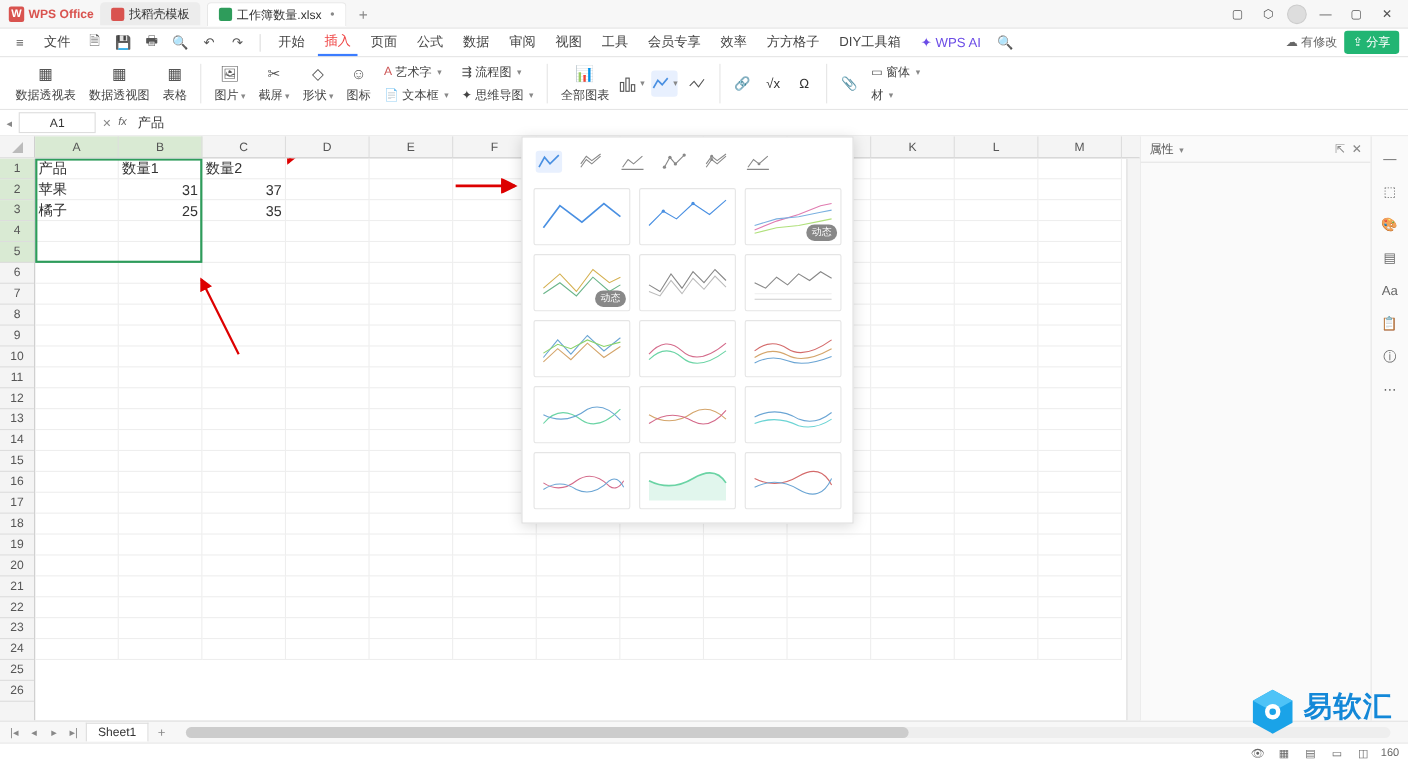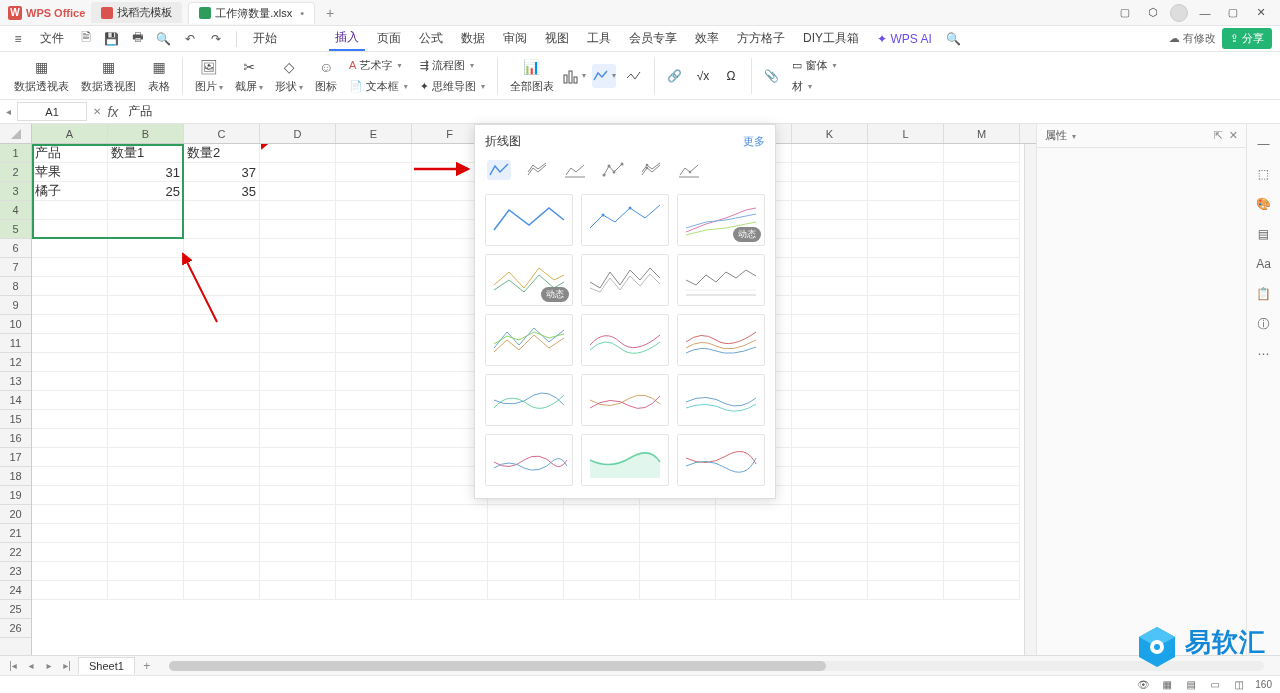--- a/index.html
+++ b/index.html
@@ -19,21 +19,21 @@
 .tab-close { color: #888; font-size: 11px; margin-left: 4px; }
 .tab-add { width: 18px; height: 18px; display: flex; align-items: center; justify-content: center; color: #888; font-size: 14px; cursor: pointer; }
 .titlebar-right { display: flex; align-items: center; gap: 6px; }
 .win-btn { width: 22px; height: 18px; display: flex; align-items: center; justify-content: center; color: #555; cursor: pointer; font-size: 11px; }
 .avatar { width: 18px; height: 18px; border-radius: 50%; background: #ddd; border: 1px solid #ccc; }
 
 
 .menubar { height: 26px; display: flex; align-items: center; padding: 0 8px; border-bottom: 1px solid #e5e5e5; gap: 4px; }
 .menu-left { display: flex; align-items: center; gap: 6px; }
 .menu-item { padding: 3px 6px; font-size: 12px; cursor: pointer; color: #444; }
-.menu-item.active { color: #4c1d95; border-bottom: 2px solid #3b7cff; margin-left: 40px; }
+.menu-item.active { color: #ef4444; border-bottom: 2px solid #3b7cff; }
 .menu-icon-btn { width: 20px; height: 20px; display: flex; align-items: center; justify-content: center; color: #555; cursor: pointer; }
 .menu-divider { width: 1px; height: 16px; background: #ddd; margin: 0 4px; }
 .menu-right { margin-left: auto; display: flex; align-items: center; gap: 6px; }
 .modify-badge { font-size: 11px; color: #666; display: flex; align-items: center; gap: 3px; }
 .share-btn { background: #22b573; color: #fff; padding: 3px 8px; border-radius: 3px; font-size: 11px; display: flex; align-items: center; gap: 3px; cursor: pointer; }
 
 
 .ribbon { height: 48px; display: flex; align-items: center; padding: 2px 10px; border-bottom: 1px solid #e5e5e5; gap: 4px; }
 .ribbon-group { display: flex; flex-direction: column; align-items: center; gap: 2px; padding: 0 4px; cursor: pointer; }
 .ribbon-group-row { display: flex; align-items: center; gap: 6px; }
@@ -42,21 +42,21 @@
 .ribbon-sep { width: 1px; height: 36px; background: #e5e5e5; margin: 0 4px; }
 .ribbon-small { display: flex; align-items: center; gap: 3px; font-size: 11px; color: #444; padding: 2px 4px; cursor: pointer; }
 .ribbon-col { display: flex; flex-direction: column; gap: 2px; }
 .dropdown-arrow { font-size: 8px; color: #888; margin-left: 2px; }
 .ribbon-chart-btn { width: 24px; height: 24px; display: flex; align-items: center; justify-content: center; cursor: pointer; border-radius: 3px; }
 .ribbon-chart-btn.active { background: #e8f0fe; }
 
 
 .formula-row { height: 24px; display: flex; align-items: center; border-bottom: 1px solid #e5e5e5; padding: 0 6px; gap: 6px; }
 .name-box { width: 70px; height: 19px; border: 1px solid #ddd; font-size: 11px; display: flex; align-items: center; padding: 0 6px; justify-content: center; }
-.fx-label { font-size: 14px; font-style: italic; color: #666; }
+.fx-label { font-size: 10px; font-style: italic; color: #666; }
 .formula-input { flex: 1; font-size: 12px; padding: 0 4px; }
 .name-arrow { color: #888; font-size: 10px; }
 
 
 .main { display: flex; height: calc(693px - 26px - 26px - 48px - 24px - 20px - 18px); position: relative; }
 
 
 .sheet-area { flex: 1; display: flex; flex-direction: column; position: relative; }
 .col-headers { display: flex; height: 20px; background: #f4f4f4; border-bottom: 1px solid #ccc; }
 .corner { width: 32px; border-right: 1px solid #ccc; background: #f4f4f4; display: flex; align-items: center; justify-content: center; }
@@ -708,24 +708,20 @@
             <div class="cell"></div>
             <div class="cell"></div>
             <div class="cell"></div>
             <div class="cell"></div>
           </div>
         </div>
       <div style="width:12px;background:#f4f4f4;border-left:1px solid #ddd;"></div>
     </div>
 
     <div class="chart-panel">
-      <div class="chart-panel-title">
-        <span>折线图</span>
-        <span class="chart-more">更多</span>
-      </div>
       <div class="chart-type-row">
         <div class="chart-type-icon active">
             <svg width="22" height="16">
               <polyline points="2,13 7,4 12,10 20,2" fill="none" stroke="#4a90e2" stroke-width="1.5"></polyline>
             </svg>
           </div>
         <div class="chart-type-icon">
             <svg width="22" height="16">
               <polyline points="2,13 7,6 12,10 20,3" fill="none" stroke="#888"></polyline>
               <polyline points="2,10 7,3 12,7 20,1" fill="none" stroke="#888"></polyline>

